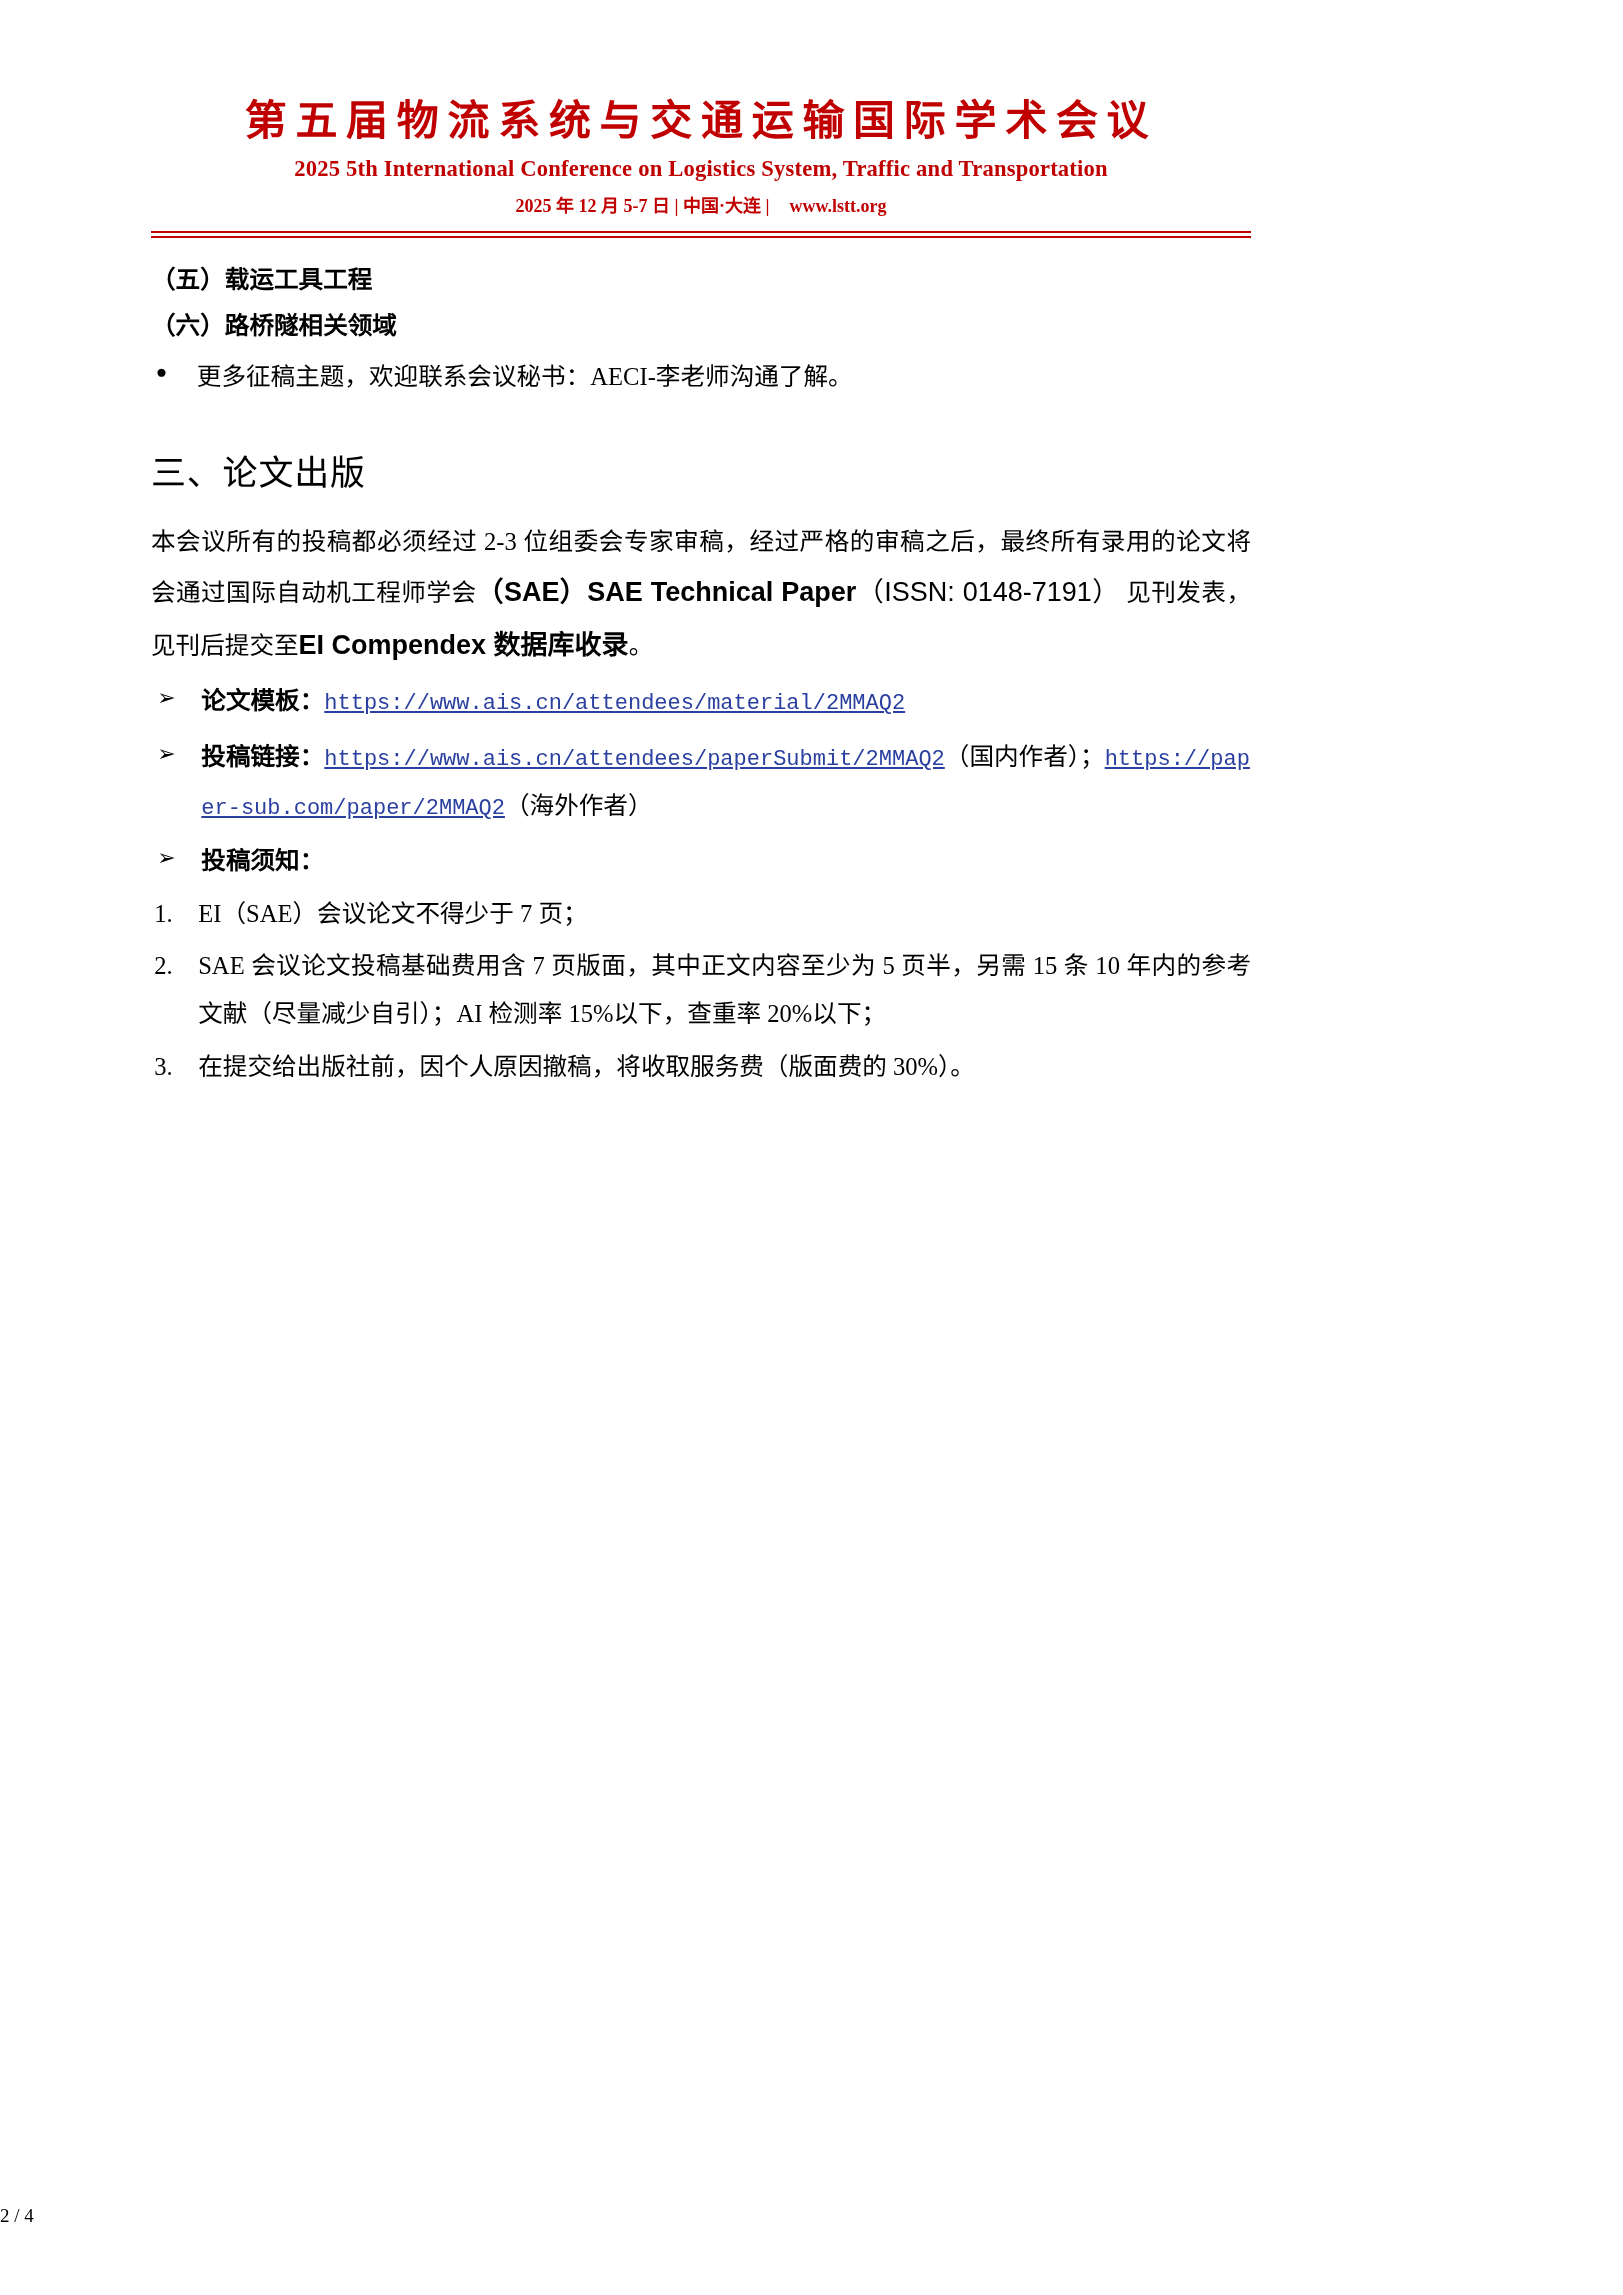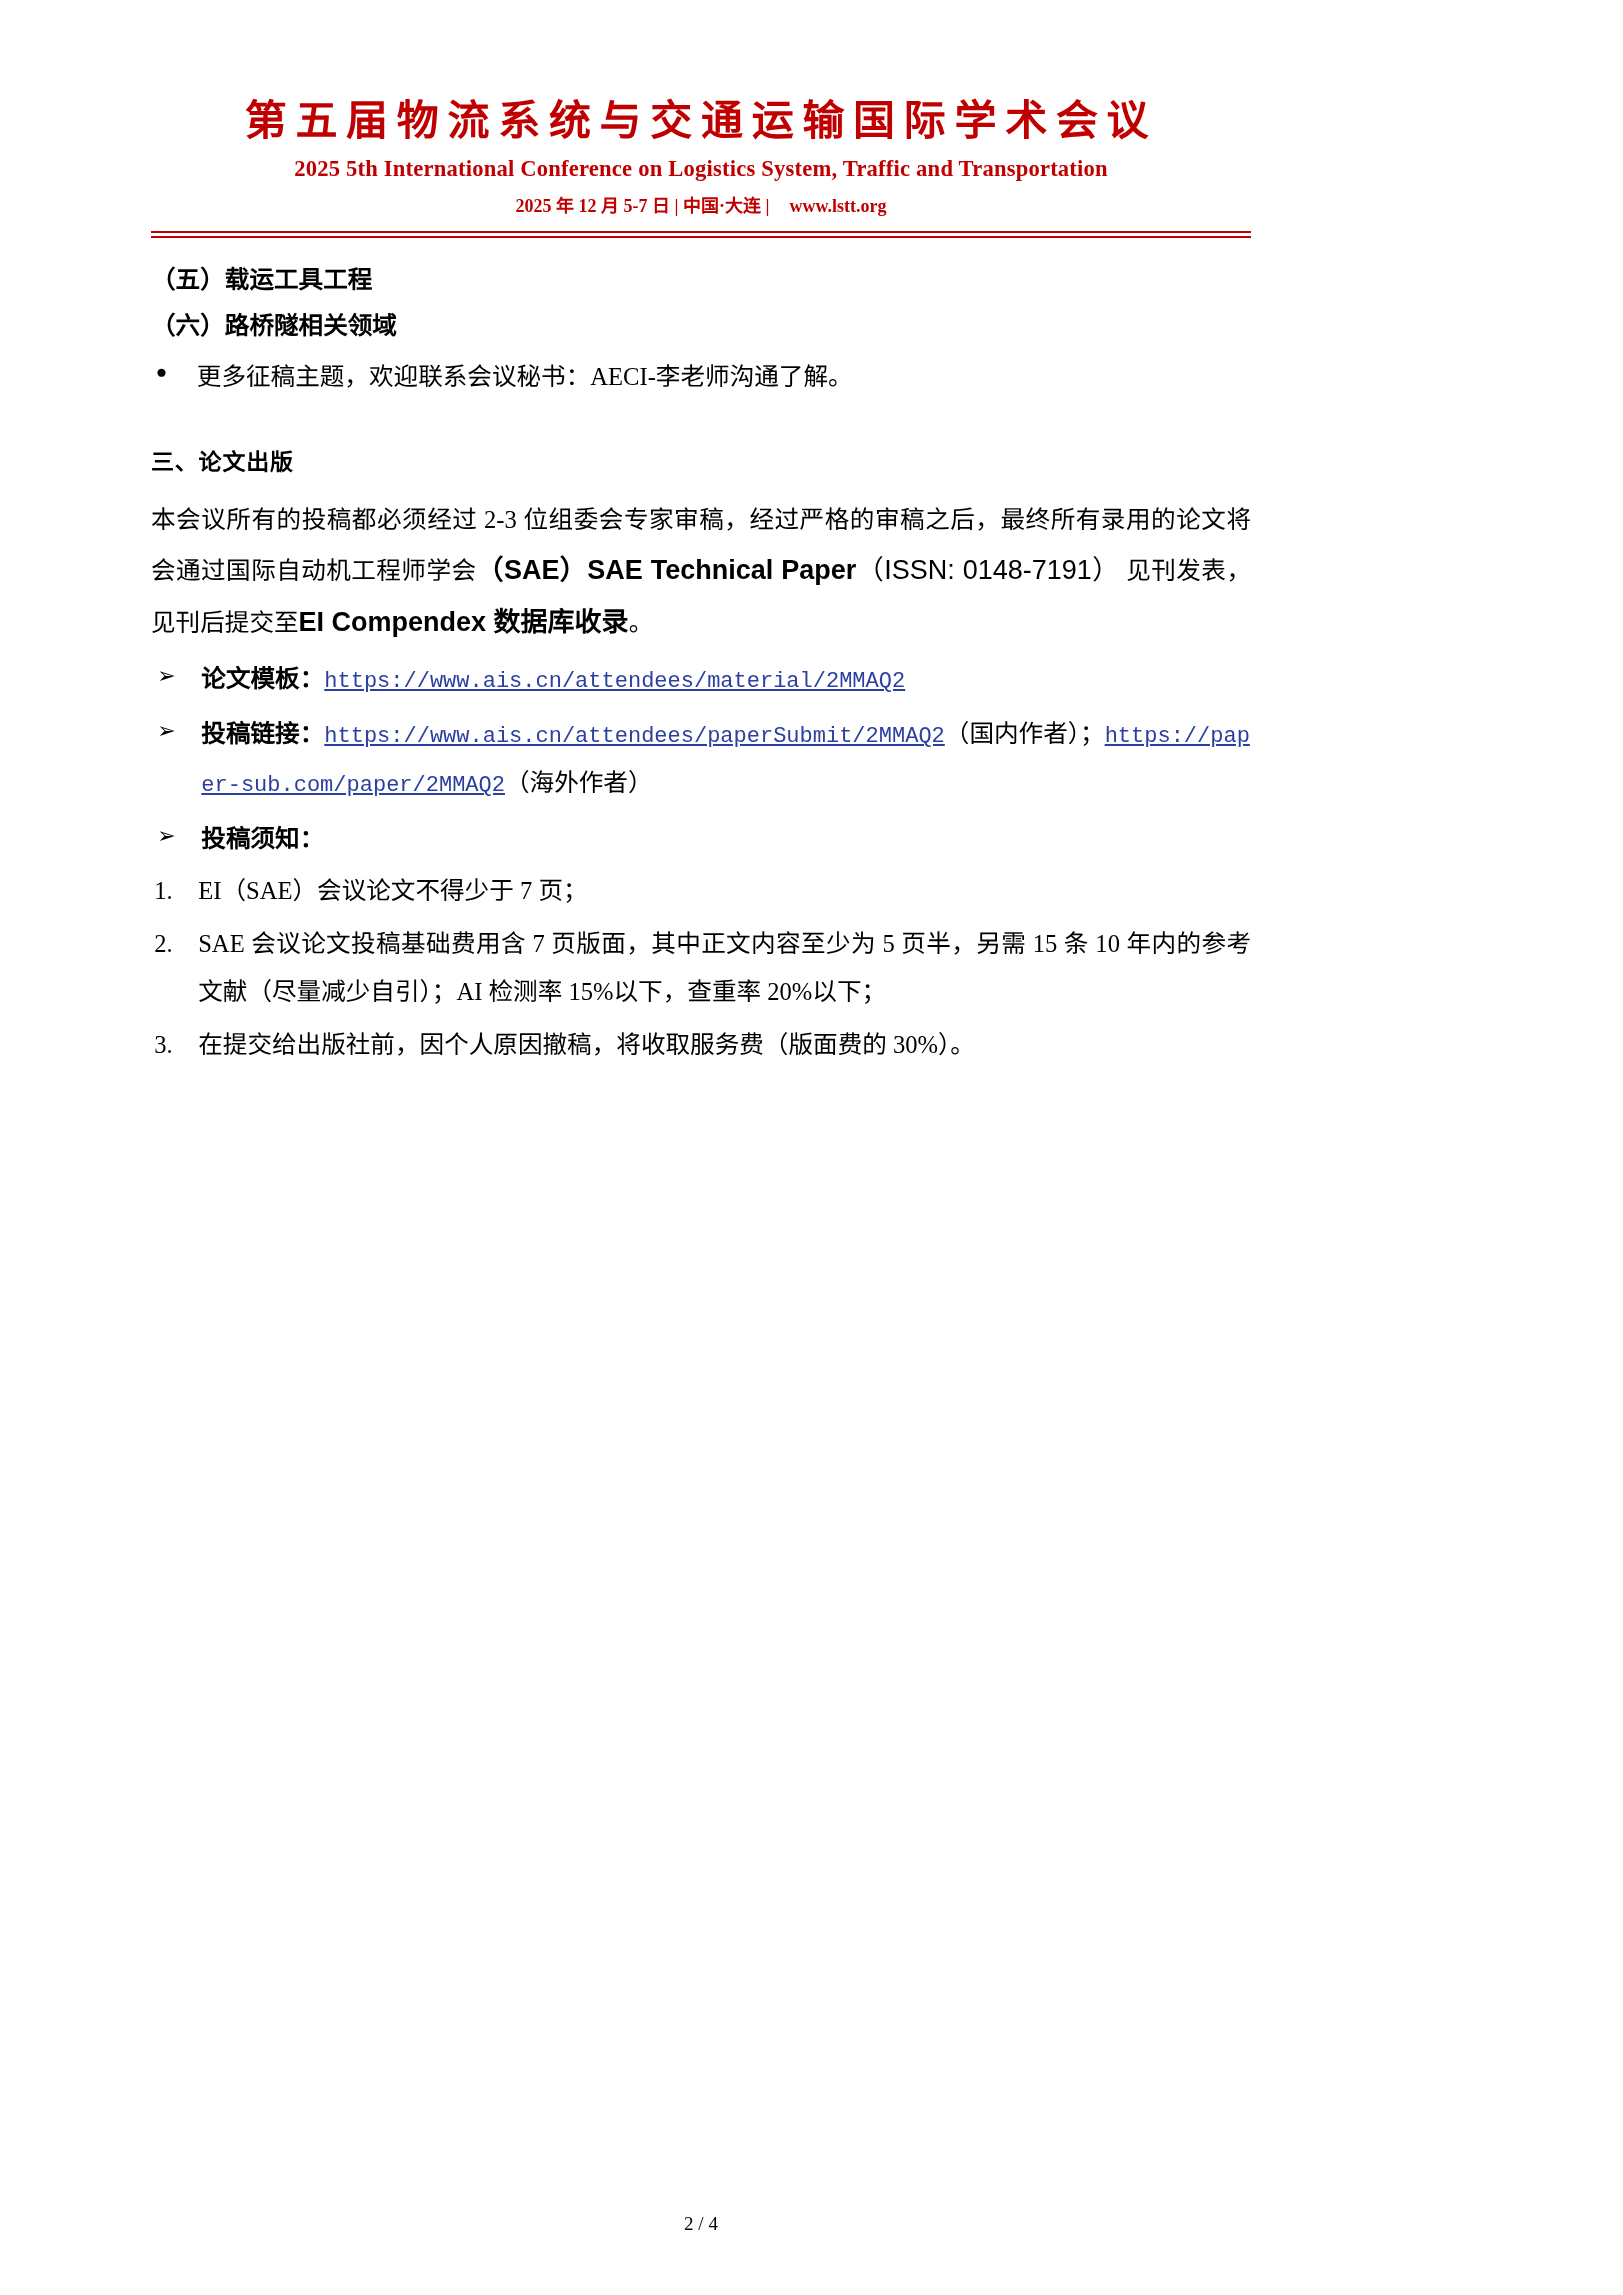--- a/index.html
+++ b/index.html
@@ -97,22 +97,22 @@
     width: 41px;
     text-align: left;
     font-size: 19px;
     line-height: 1.95;
     padding-left: 4.8px;
   }
   .bullet-text {
     flex: 1 1 auto;
   }
   .section-title {
-    font-weight: bold;
-    font-size: 23px;
+    font-weight: normal;
+    font-size: 35px;
     margin: 41px 0 11px 0;
     letter-spacing: 0.8px;
   }
   .mono {
     font-family: Liberation Sans, sans-serif;
     font-size: 27px;
   }
   .bold {
     font-weight: bold;
   }
@@ -164,22 +164,21 @@
     flex: 1 1 auto;
     text-align: justify;
     text-justify: inter-ideograph;
   }
 
   
   .footer {
     position: absolute;
     left: 0;
     right: 0;
-    bottom: 60px;
-    text-align: center;
+    bottom: 68px;
     font-size: 19px;
     color: #000;
   }
 </style>
 </head>
 <body>
 
 <div class="page">
 
   <div class="header">

